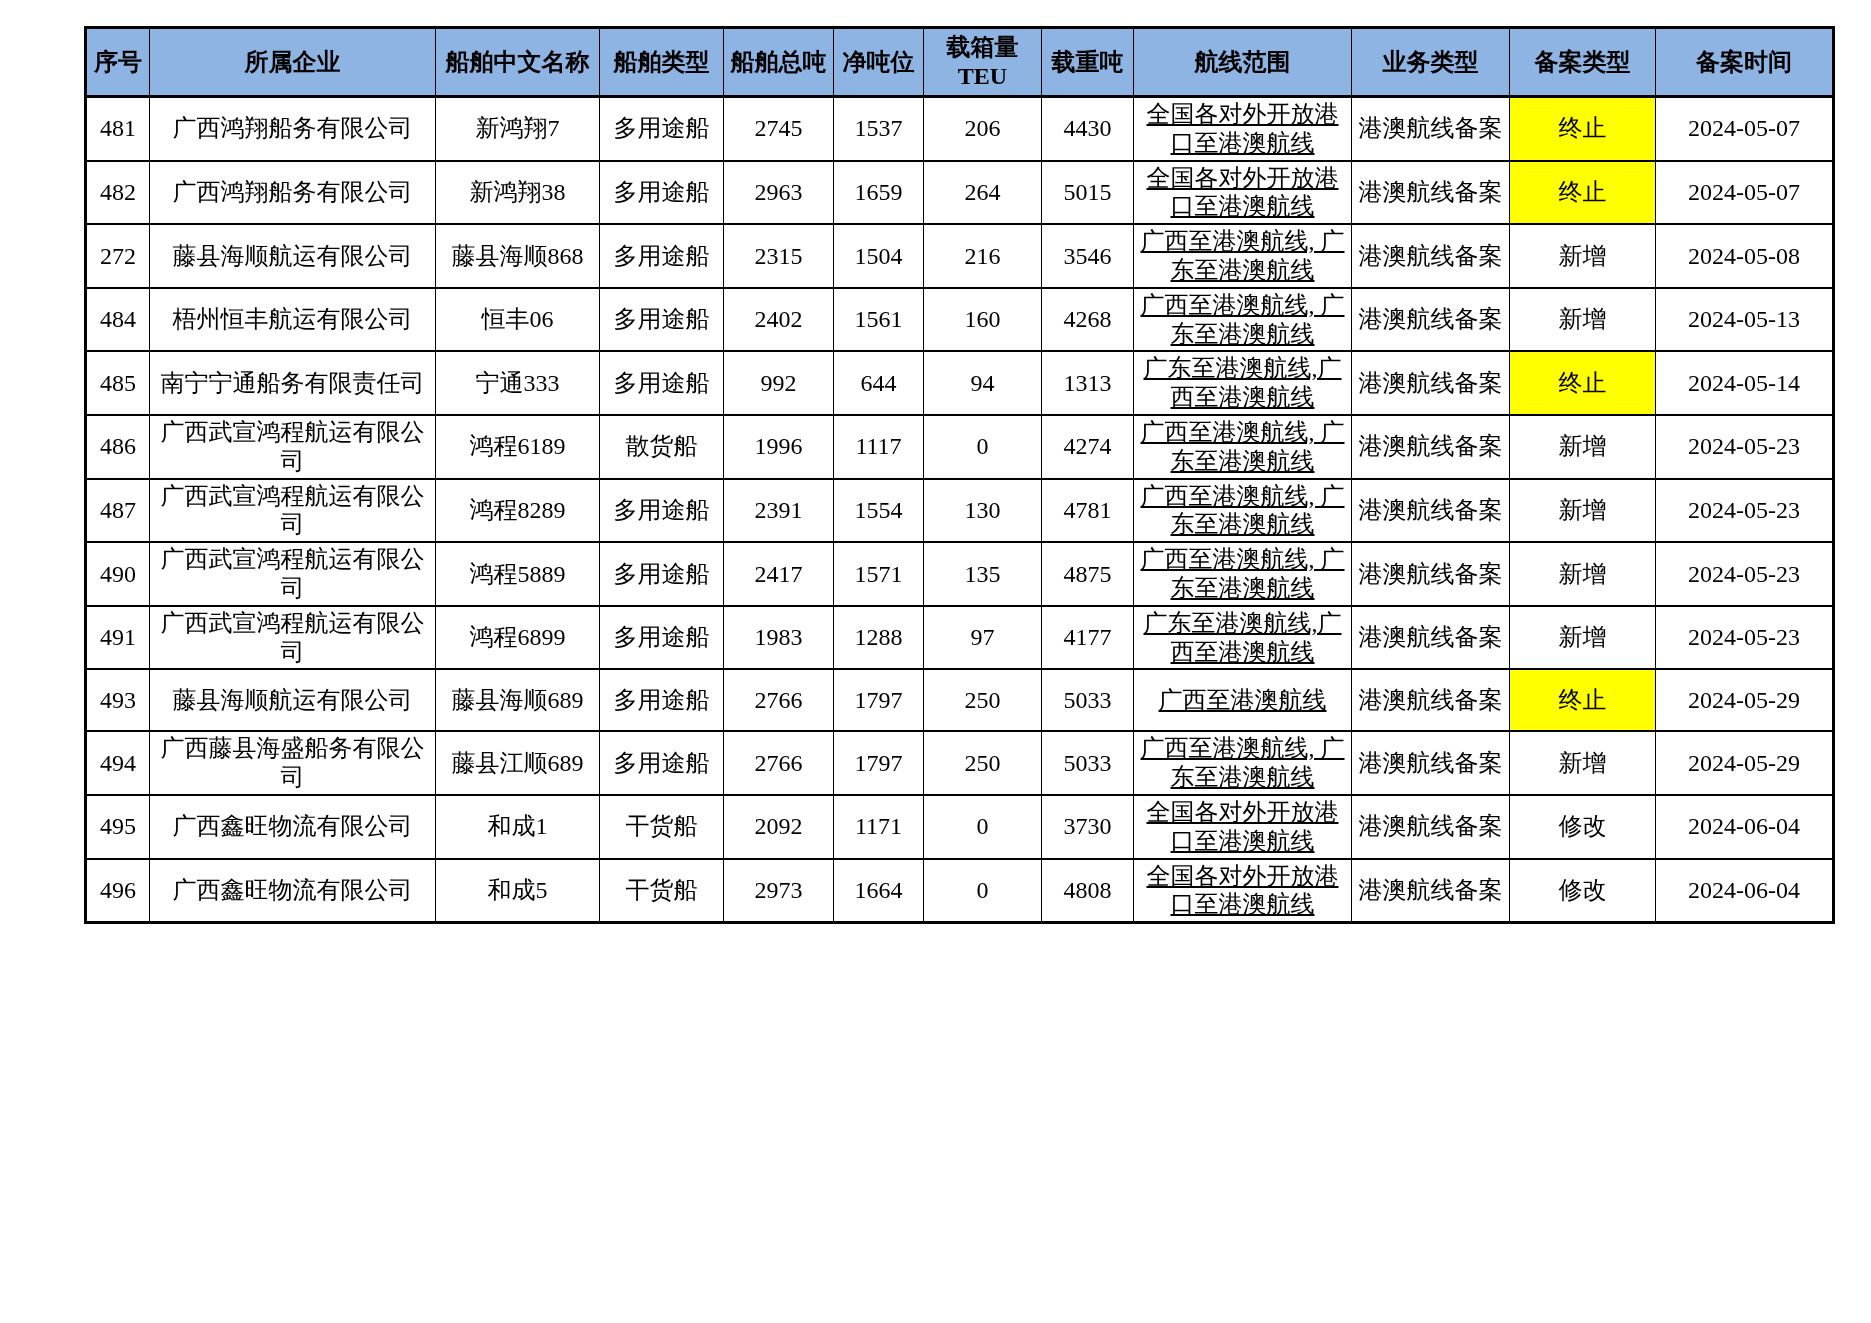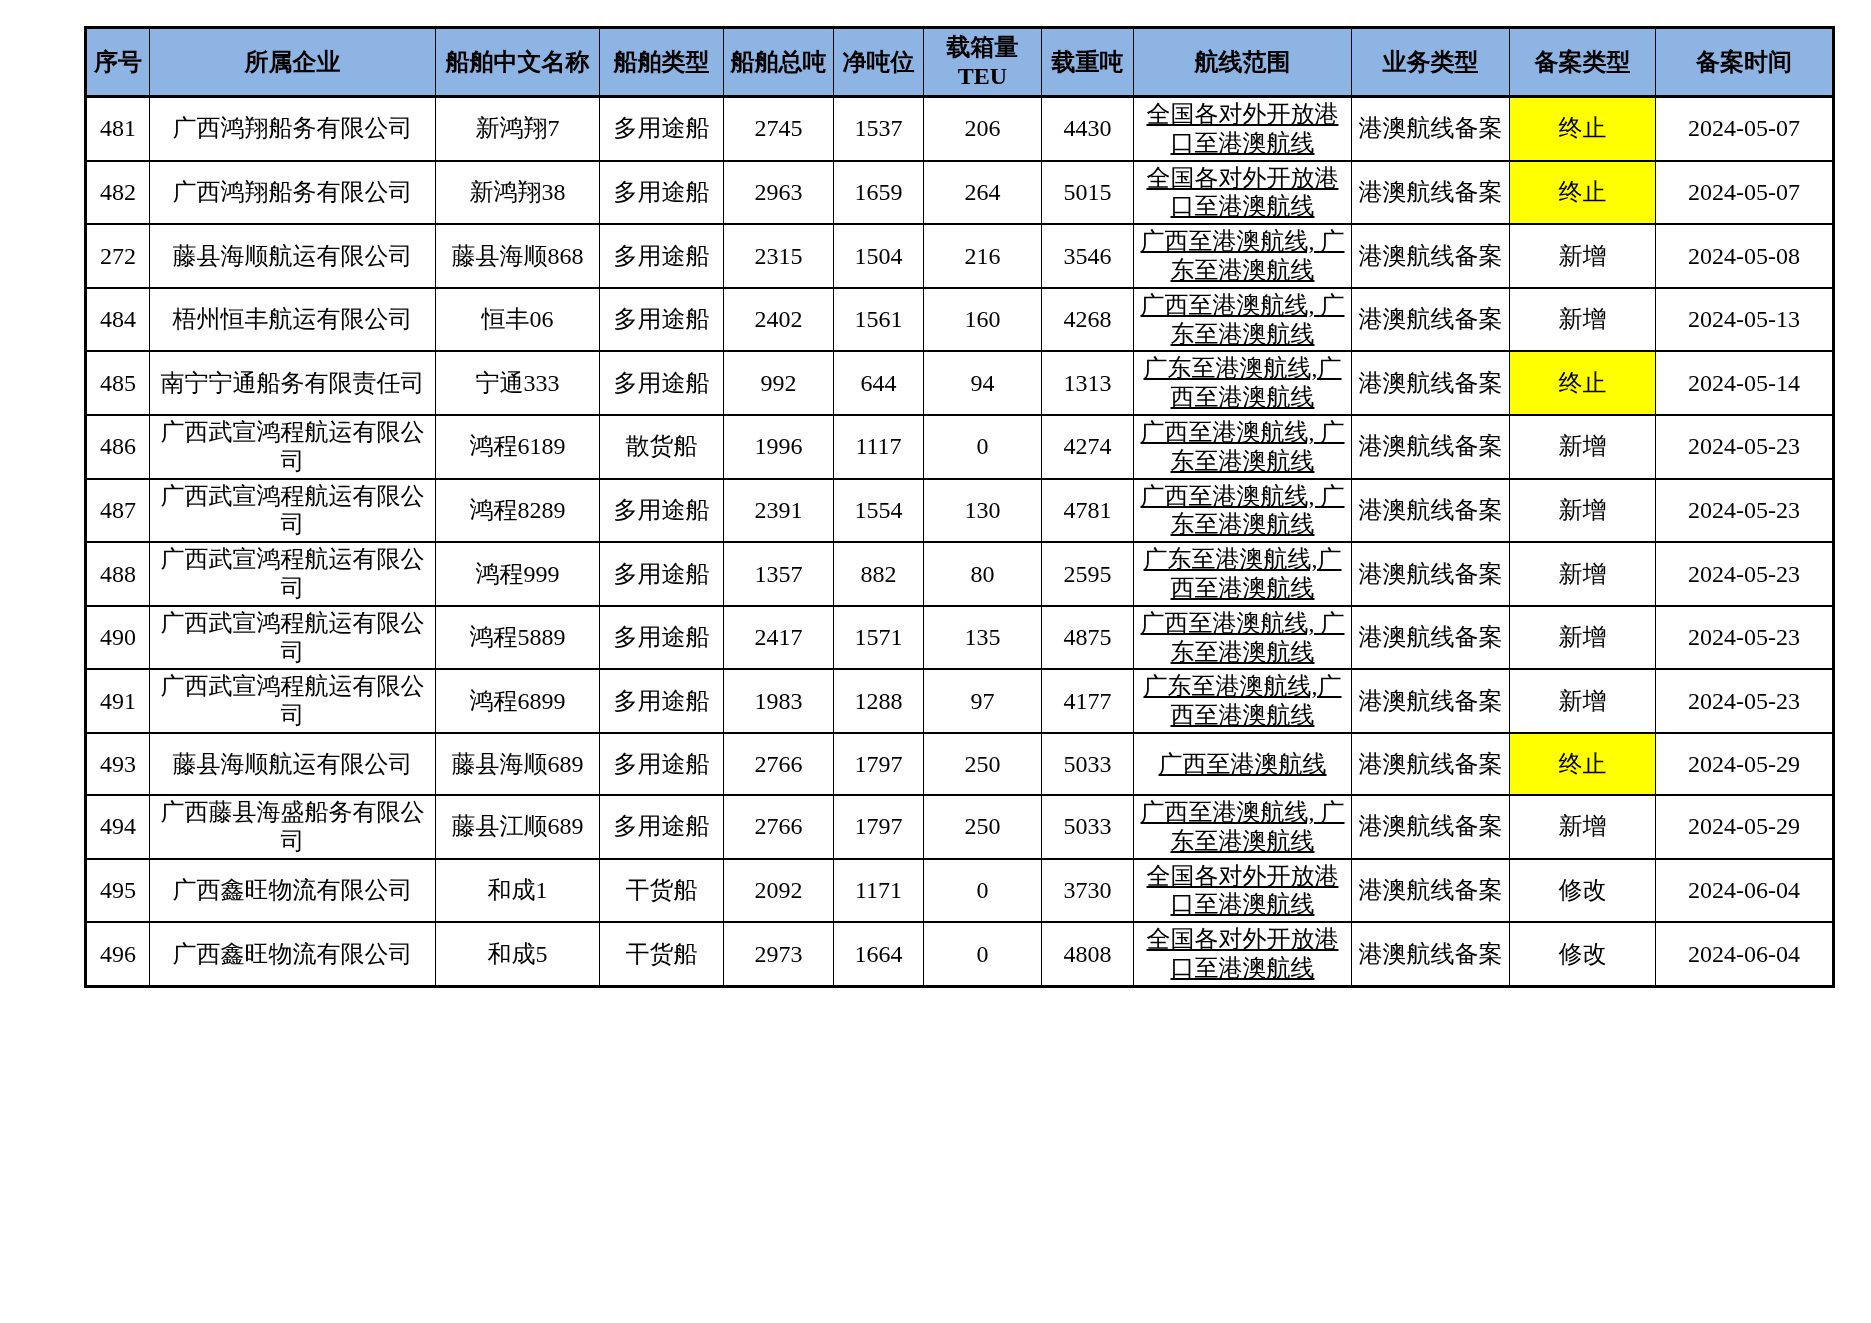--- a/index.html
+++ b/index.html
@@ -185,34 +185,20 @@
           <td>2391</td>
           <td>1554</td>
           <td>130</td>
           <td>4781</td>
           <td class="route-cell">广西至港澳航线, 广东至港澳航线</td>
           <td>港澳航线备案</td>
           <td>新增</td>
           <td>2024-05-23</td>
         </tr>
         <tr>
-          <td>488</td>
-          <td>广西武宣鸿程航运有限公司</td>
-          <td>鸿程999</td>
-          <td>多用途船</td>
-          <td>1357</td>
-          <td>882</td>
-          <td>80</td>
-          <td>2595</td>
-          <td class="route-cell">广东至港澳航线,广西至港澳航线</td>
-          <td>港澳航线备案</td>
-          <td>新增</td>
-          <td>2024-05-23</td>
-        </tr>
-        <tr>
           <td>490</td>
           <td>广西武宣鸿程航运有限公司</td>
           <td>鸿程5889</td>
           <td>多用途船</td>
           <td>2417</td>
           <td>1571</td>
           <td>135</td>
           <td>4875</td>
           <td class="route-cell">广西至港澳航线, 广东至港澳航线</td>
           <td>港澳航线备案</td>

